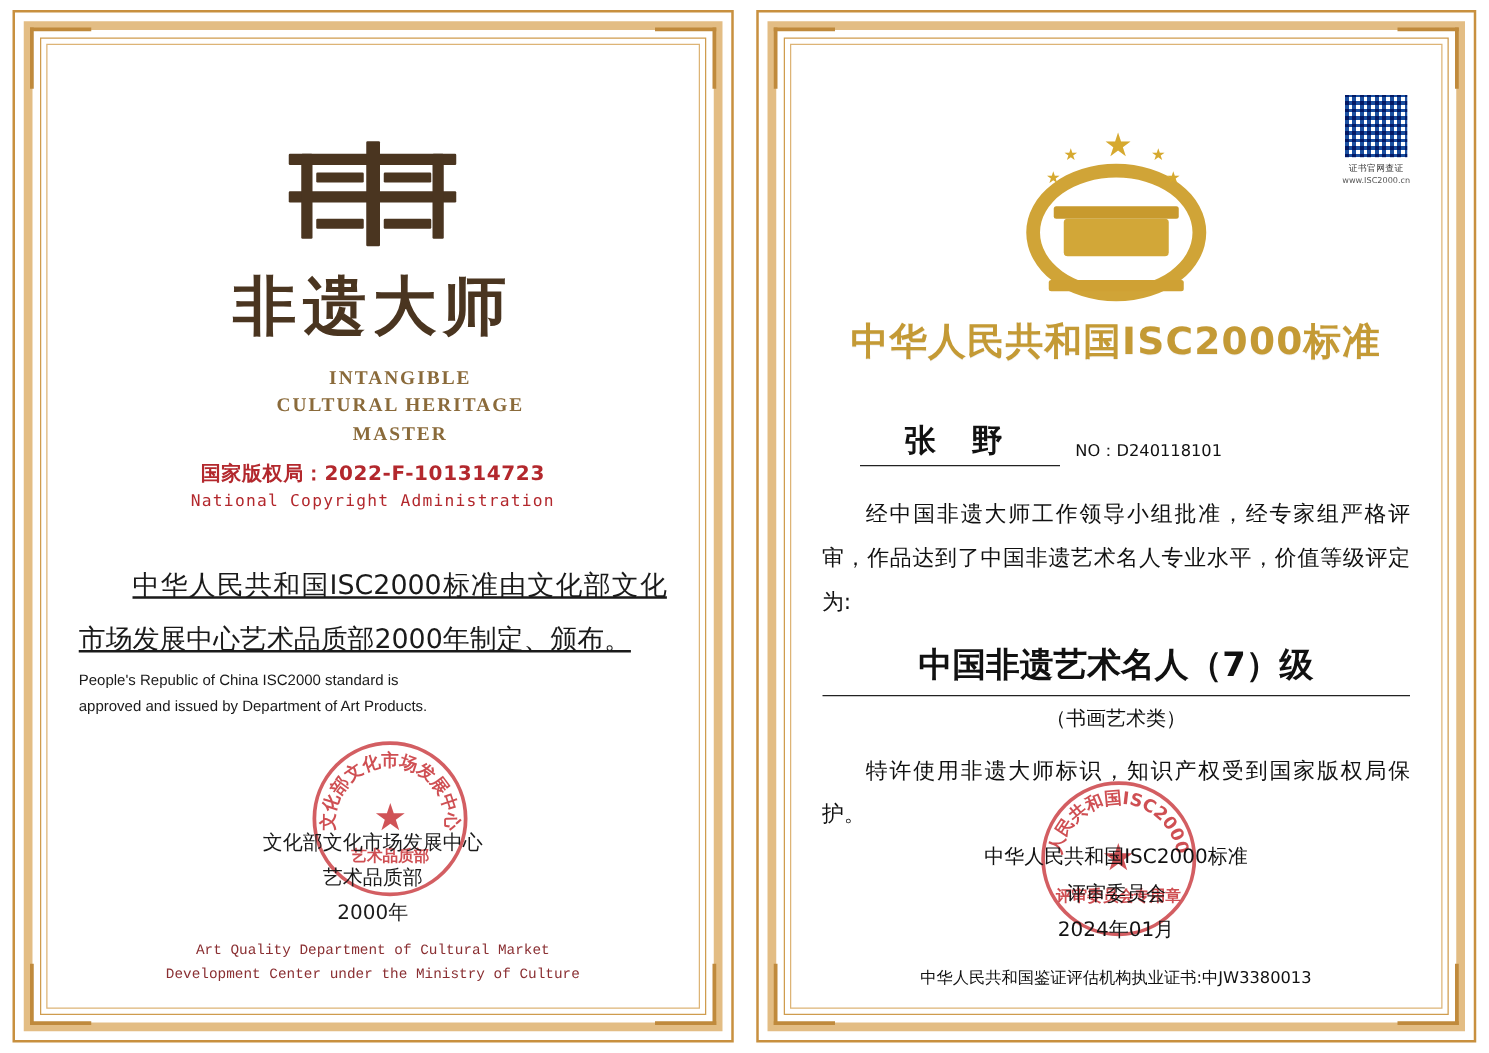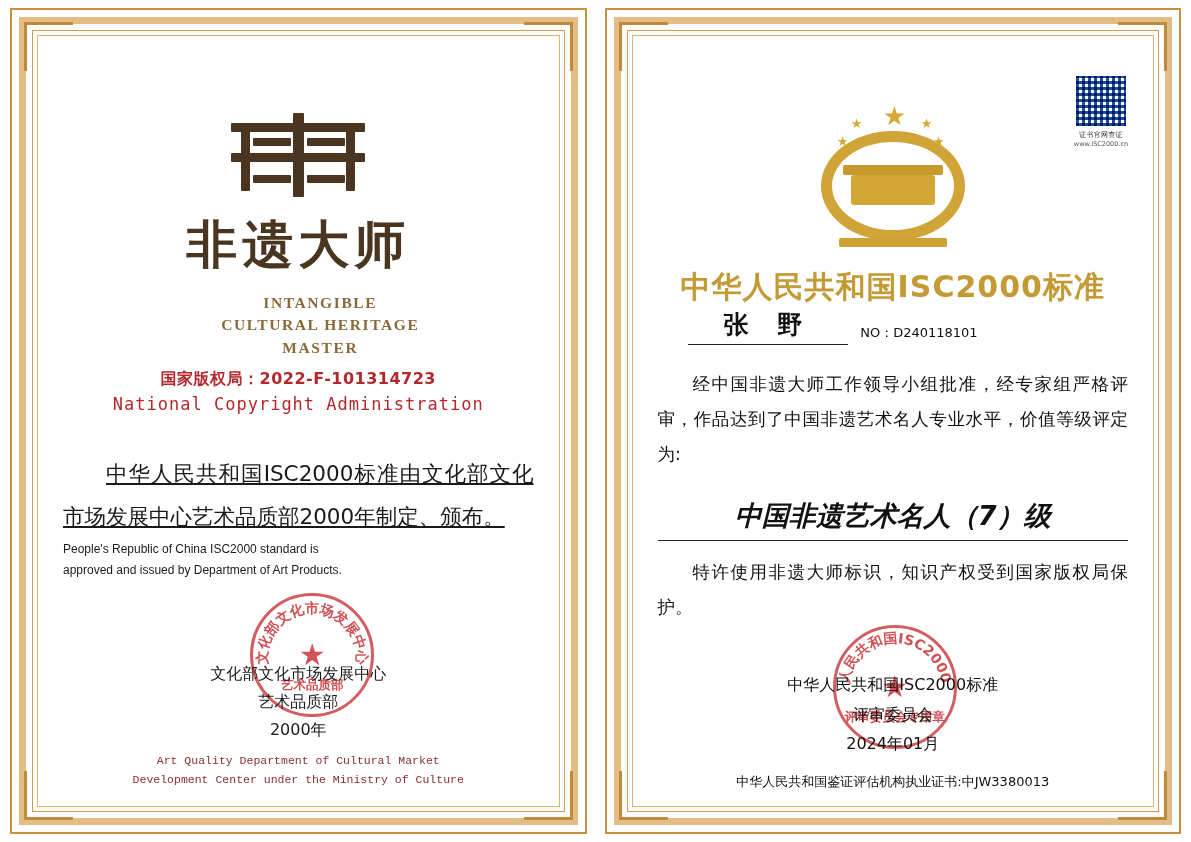--- a/index.html
+++ b/index.html
@@ -119,21 +119,21 @@
   .copyright-line {
     margin-top: 10px;
     font-size: 16px;
     font-weight: bold;
     color: #b3282d;
     letter-spacing: 0.5px;
     font-family: "DejaVu Sans", sans-serif;
   }
   .copyright-en {
     margin-top: 4px;
-    font-size: 17px;
+    font-size: 13px;
     color: #b3282d;
     letter-spacing: 1px;
     font-family: "DejaVu Sans Mono", monospace;
   }
 
   .body-cn {
     margin-top: 38px;
     width: 100%;
     font-size: 21.5px;
     line-height: 2.0;
@@ -307,20 +307,21 @@
     margin-top: 16px;
     font-size: 30px;
     font-weight: bold;
     color: #c49a35;
     letter-spacing: 1px;
     font-family: "DejaVu Sans", sans-serif;
     text-shadow: 0 1px 0 rgba(0,0,0,0.06);
   }
 
   .name-row {
+    margin-top: 42px;
     width: 100%;
     display: flex;
     align-items: flex-end;
     justify-content: flex-start;
     padding-left: 30px;
     box-sizing: border-box;
   }
   .name-underline {
     border-bottom: 1.5px solid #222;
     padding: 0 36px 3px 36px;
@@ -342,30 +343,29 @@
     margin-top: 22px;
     width: 100%;
     font-size: 17.5px;
     line-height: 2.0;
     color: #111;
     font-family: "DejaVu Sans", sans-serif;
     text-align: justify;
     text-indent: 2em;
   }
   .grade {
-    margin-top: 26px;
+    margin-top: 14px;
     width: 100%;
     text-align: center;
     font-size: 27px;
     font-weight: bold;
     color: #111;
     font-family: "DejaVu Sans", sans-serif;
     border-bottom: 1.5px solid #222;
     padding-bottom: 6px;
-    font-style: italic;
   }
   .grade-sub {
     margin-top: 8px;
     width: 100%;
     text-align: center;
     font-size: 16px;
     color: #111;
     font-family: "DejaVu Sans", sans-serif;
   }
   .right-body2 {
@@ -509,20 +509,21 @@
       <div class="gold-title">中华人民共和国ISC2000标准</div>
 
       <div class="name-row">
         <div class="name-underline">张 野</div>
         <div class="name-no">NO：D240118101</div>
       </div>
 
       <div class="right-body">经中国非遗大师工作领导小组批准，经专家组严格评审，作品达到了中国非遗艺术名人专业水平，价值等级评定为:</div>
 
       <div class="grade">中国非遗艺术名人（7）级</div>
+      <div class="grade-sub">（书画艺术类）</div>
 
       <div class="right-body2">特许使用非遗大师标识，知识产权受到国家版权局保护。</div>
 
       <div class="footer-right">
         <div class="stamp stamp-right">
           <svg class="arc" viewBox="0 0 118 118">
             <path id="arcpathR" d="M 12,62 A 47,47 0 0 1 106,62" fill="none"></path>
             <text><textPath href="#arcpathR" startOffset="50%" text-anchor="middle">中华人民共和国ISC2000标准</textPath></text>
           </svg>
           <div class="star">★</div>

